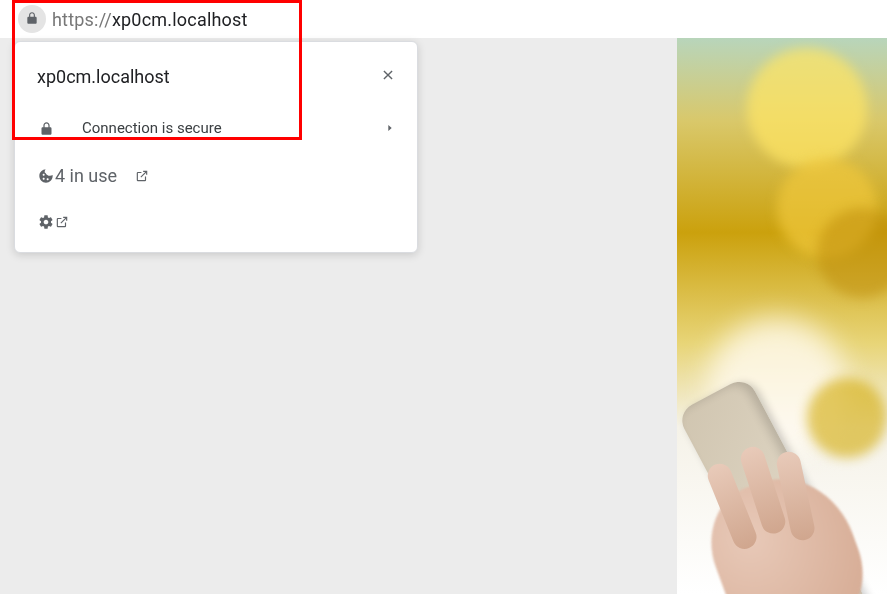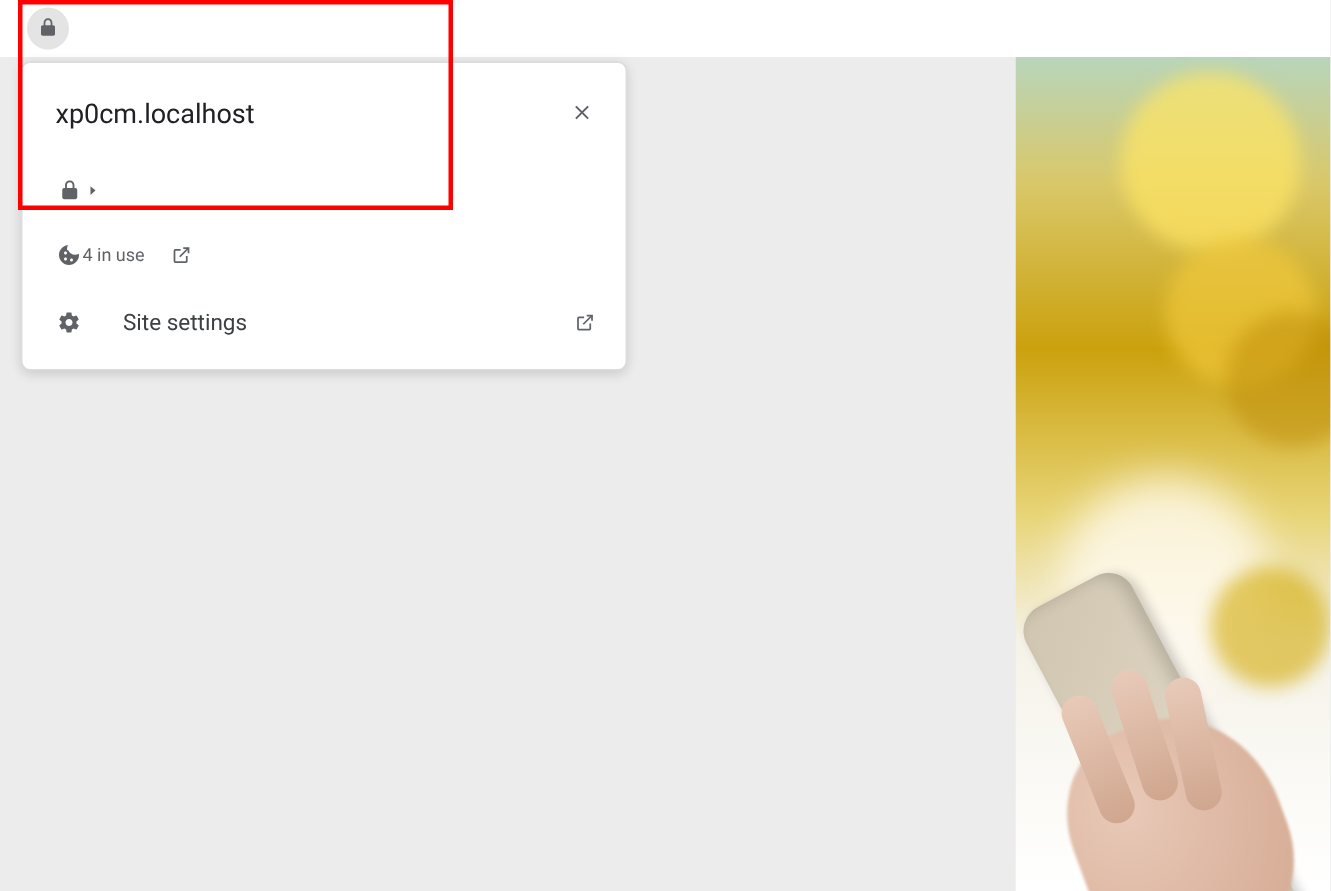--- a/index.html
+++ b/index.html
@@ -85,21 +85,21 @@
       justify-content: center;
       color: #5f6368;
     }
     .popup-row .row-label {
       font-size: 15px;
       color: #3c4043;
       margin-left: 27px;
       flex: 1;
     }
     .popup-row .row-meta {
-      font-size: 12px;
+      font-size: 18px;
       color: #5f6368;
       margin-right: 18px;
     }
     .popup-row .row-trail-icon {
       width: 14px;
       display: flex;
       align-items: center;
       justify-content: center;
       color: #5f6368;
     }
@@ -198,40 +198,44 @@
 </div>
 
 <div class="address-bar-row">
   <div class="lock-circle">
     <span>
       <svg width="14" height="14" viewBox="0 0 24 24" fill="#5f6368">
         <path d="M18 10h-1V7c0-2.76-2.24-5-5-5S7 4.24 7 7v3H6c-1.1 0-2 .9-2 2v8c0 1.1.9 2 2 2h12c1.1 0 2-.9 2-2v-8c0-1.1-.9-2-2-2zM9 7c0-1.66 1.34-3 3-3s3 1.34 3 3v3H9V7z"></path>
       </svg>
     </span>
   </div>
+  <div class="url-text">
+    <span>https://</span><span class="host">xp0cm.localhost</span>
+  </div>
 </div>
 
 <div class="popup">
   <div class="popup-header">
     <div class="popup-title">xp0cm.localhost</div>
     <div class="close-btn">
       <span>
         <svg width="14" height="14" viewBox="0 0 24 24" fill="none" stroke="#5f6368" stroke-width="2.4">
           <path d="M19 5L5 19M5 5l14 14"></path>
         </svg>
       </span>
     </div>
   </div>
 
   <div class="popup-row">
     <span class="row-icon">
       <svg width="15" height="15" viewBox="0 0 24 24" fill="#5f6368">
         <path d="M18 10h-1V7c0-2.76-2.24-5-5-5S7 4.24 7 7v3H6c-1.1 0-2 .9-2 2v8c0 1.1.9 2 2 2h12c1.1 0 2-.9 2-2v-8c0-1.1-.9-2-2-2zM9 7c0-1.66 1.34-3 3-3s3 1.34 3 3v3H9V7z"></path>
       </svg>
     </span>
+    <span class="row-label">Connection is secure</span>
     <span class="row-trail-icon">
       <svg width="10" height="10" viewBox="0 0 24 24" fill="#5f6368">
         <path d="M8 5l8 7-8 7z"></path>
       </svg>
     </span>
   </div>
 
   <div class="popup-row">
     <span class="row-icon">
       <svg width="16" height="16" viewBox="0 0 24 24" fill="#5f6368">
@@ -247,21 +251,20 @@
       </svg>
     </span>
   </div>
 
   <div class="popup-row">
     <span class="row-icon">
       <svg width="16" height="16" viewBox="0 0 24 24" fill="#5f6368">
         <path d="M19.43 12.98c.04-.32.07-.64.07-.98 0-.34-.03-.66-.07-.98l2.11-1.65c.19-.15.24-.42.12-.64l-2-3.46c-.09-.16-.26-.25-.44-.25-.06 0-.12.01-.17.03l-2.49 1c-.52-.4-1.08-.73-1.69-.98l-.38-2.65C14.46 2.18 14.25 2 14 2h-4c-.25 0-.46.18-.49.42l-.38 2.65c-.61.25-1.17.59-1.69.98l-2.49-1c-.06-.02-.12-.03-.18-.03-.17 0-.34.09-.43.25l-2 3.46c-.13.22-.07.49.12.64l2.11 1.65c-.04.32-.07.65-.07.98 0 .33.03.66.07.98l-2.11 1.65c-.19.15-.24.42-.12.64l2 3.46c.09.16.26.25.44.25.06 0 .12-.01.17-.03l2.49-1c.52.4 1.08.73 1.69.98l.38 2.65c.03.24.24.42.49.42h4c.25 0 .46-.18.49-.42l.38-2.65c.61-.25 1.17-.59 1.69-.98l2.49 1c.06.02.12.03.18.03.17 0 .34-.09.43-.25l2-3.46c.12-.22.07-.49-.12-.64l-2.11-1.65zM12 15.5c-1.93 0-3.5-1.57-3.5-3.5s1.57-3.5 3.5-3.5 3.5 1.57 3.5 3.5-1.57 3.5-3.5 3.5z"></path>
       </svg>
     </span>
-    <span class="row-label">Site settings</span>
     <span class="row-trail-icon">
       <svg width="14" height="14" viewBox="0 0 24 24" fill="none" stroke="#5f6368" stroke-width="2">
         <path d="M18 13v6a1 1 0 0 1-1 1H5a1 1 0 0 1-1-1V7a1 1 0 0 1 1-1h6"></path>
         <path d="M14 4h6v6"></path>
         <path d="M10 14L20 4"></path>
       </svg>
     </span>
   </div>
 </div>
 

